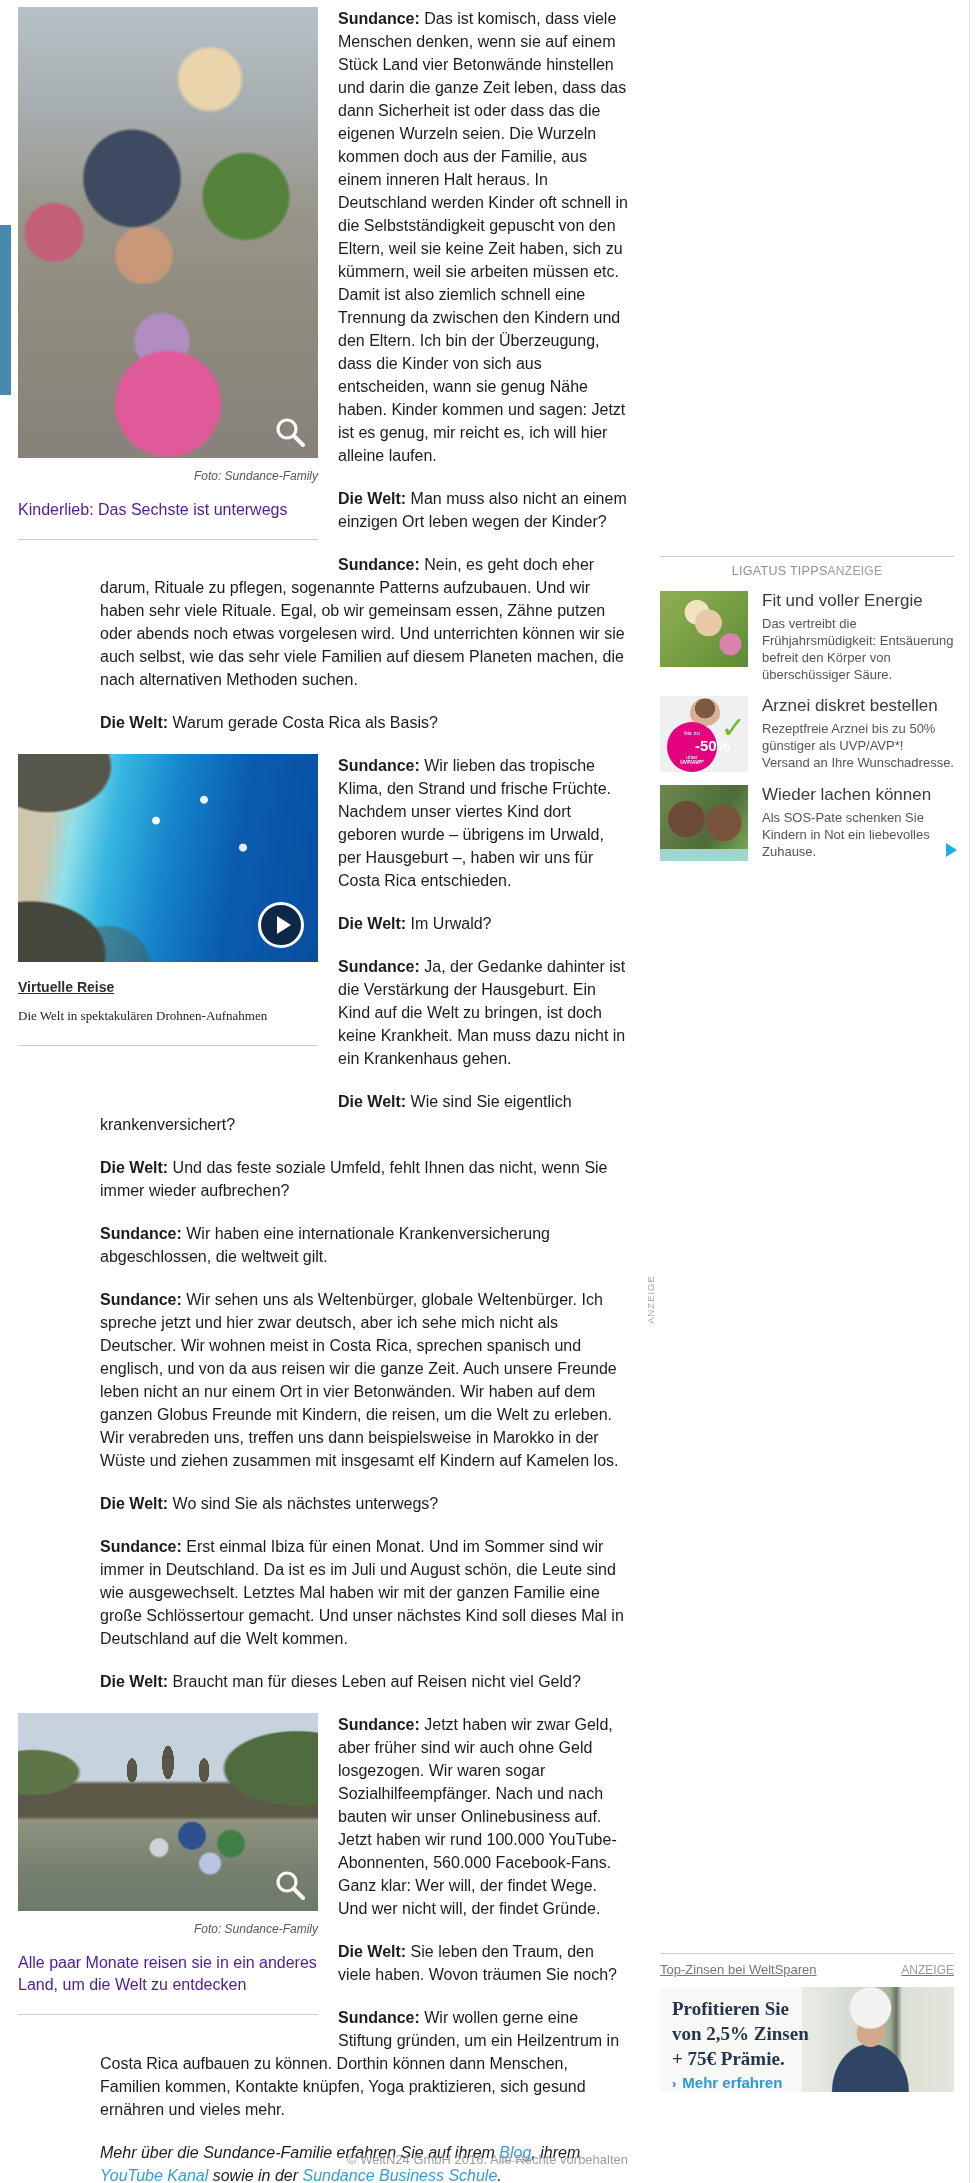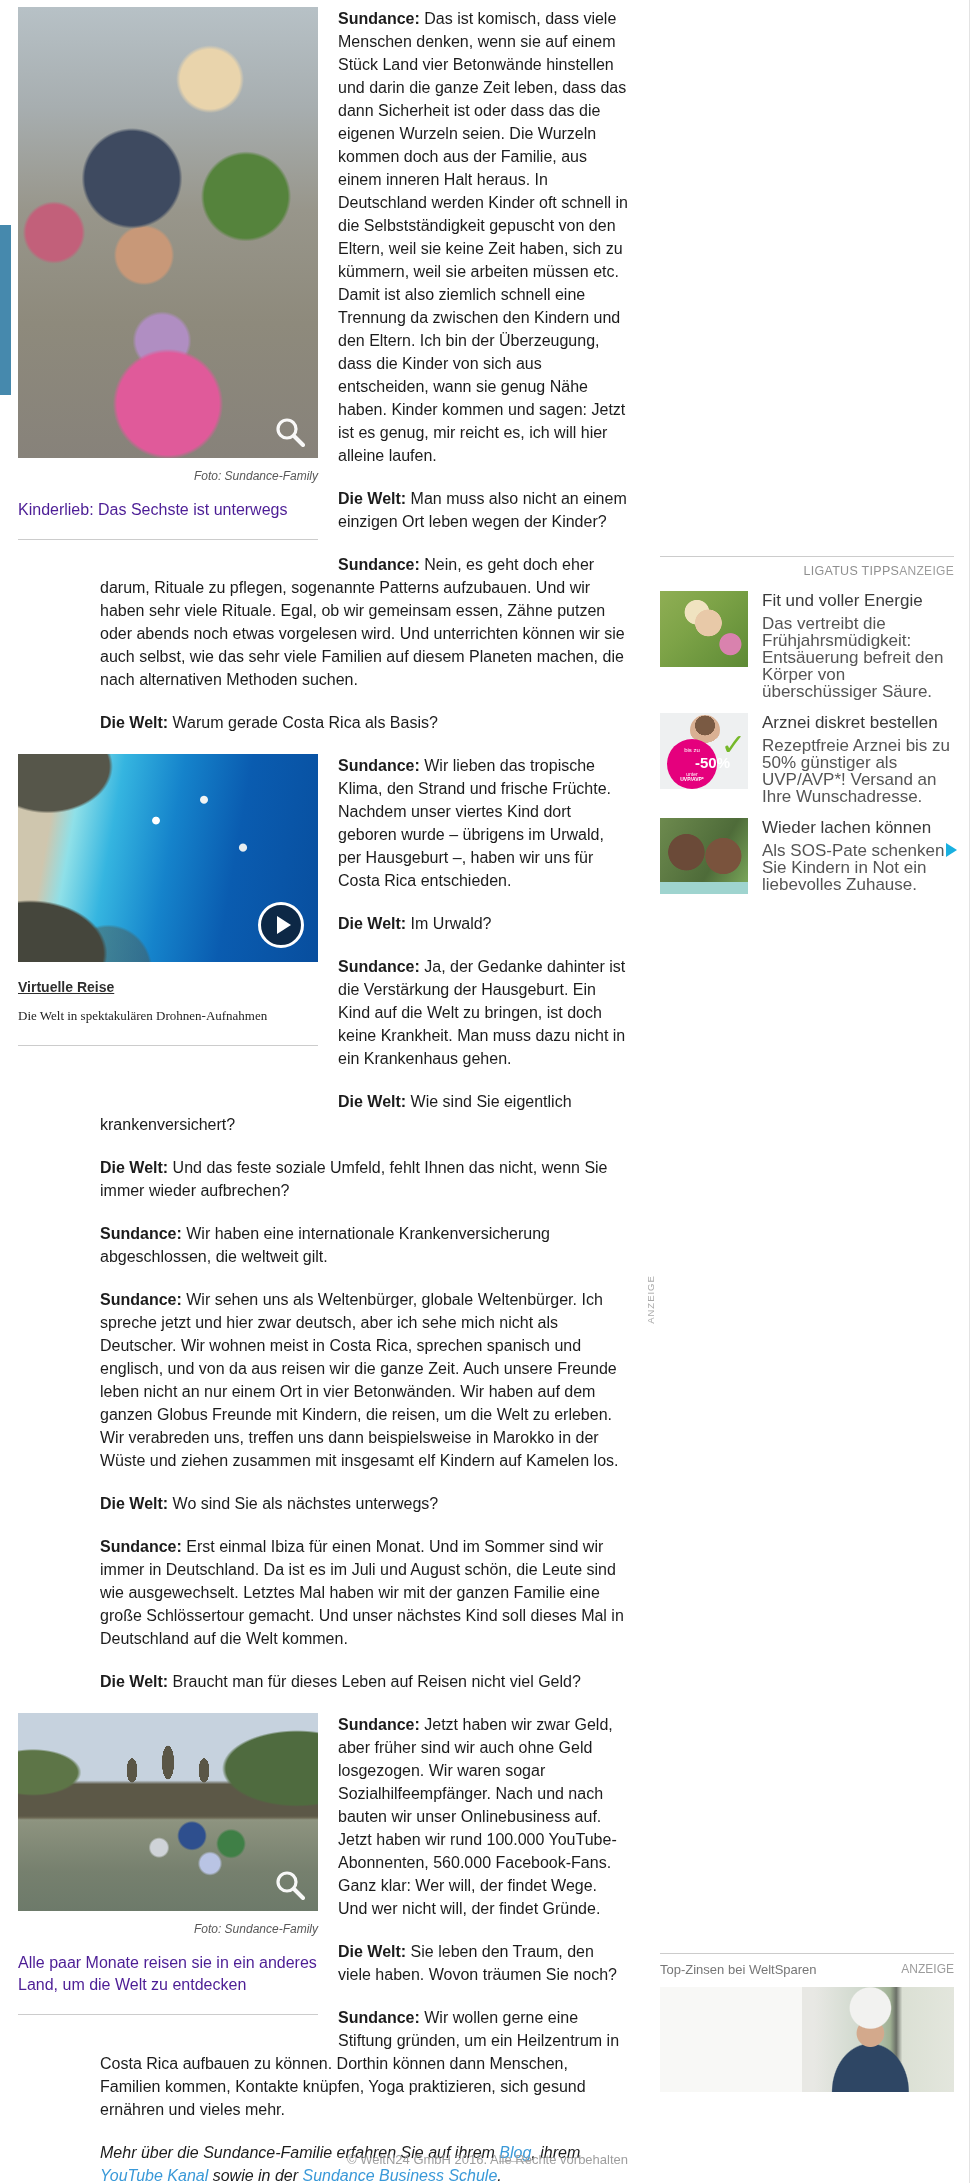--- a/index.html
+++ b/index.html
@@ -65,21 +65,21 @@
                 font-size:13px;line-height:26px;color:#222;margin:4px 0 16px;}
   .play{position:absolute;right:14px;bottom:14px;width:46px;height:46px;border-radius:50%;
         background:#0d2846;border:3px solid #ffffff;box-sizing:border-box;}
   .play-tri{position:absolute;left:16px;top:11px;width:0;height:0;
             border-top:9px solid transparent;border-bottom:9px solid transparent;
             border-left:14px solid #ffffff;}
   .more{font-style:italic;}
   .more .lnk{color:#3a99d8;border-bottom:1px solid #c3c3c3;cursor:pointer;}
   
   .ligatus{position:absolute;left:660px;top:556px;width:294px;border-top:1px solid #cccccc;}
-  .side-head{display:flex;justify-content:flex-end;align-items:baseline;
+  .side-head{display:flex;justify-content:center;align-items:baseline;
              padding:7px 0 13px;color:#8f8f8f;font-size:12.5px;letter-spacing:.3px;}
   .side-head .anz{color:#9c9c9c;font-size:12px;}
   .ad-row{display:flex;margin-bottom:13px;}
   .ad-thumb{width:88px;height:76px;flex:none;margin-right:14px;position:relative;overflow:hidden;}
   .thumb1{background-image:
       radial-gradient(circle at 55% 42%, #e8c9a8 0 20%, rgba(232,201,168,0) 21%),
       radial-gradient(circle at 42% 28%, #f0e3c0 0 16%, rgba(240,227,192,0) 17%),
       radial-gradient(circle at 80% 70%, #d982ae 0 12%, rgba(217,130,174,0) 13%),
       linear-gradient(135deg,#8fae54 0%,#7da347 40%,#5d8a35 100%);}
   .thumb2{background:#eef0f1;}
@@ -91,29 +91,29 @@
   .badge .b-pct{font-size:15px;font-weight:bold;padding-top:2px;padding-left:28px;}
   .badge .b-u1{font-size:5px;padding-top:2px;}
   .badge .b-u2{font-size:5px;font-weight:bold;}
   .check{position:absolute;right:2px;top:14px;color:#76b82a;font-size:30px;font-weight:bold;}
   .thumb3{background-image:
       radial-gradient(circle at 30% 45%, #6b4a38 0 24%, rgba(107,74,56,0) 25%),
       radial-gradient(circle at 72% 50%, #7a533d 0 24%, rgba(122,83,61,0) 25%),
       linear-gradient(0deg,#9fd4cf 0 16%, rgba(159,212,207,0) 16%),
       linear-gradient(120deg,#6d8a4e,#4e6b39 60%,#7fae5e);}
   .ad-title{font-size:17px;color:#3b3b3b;margin:0 0 4px;}
-  .ad-desc{font-size:17px;line-height:17px;color:#555555;}
+  .ad-desc{font-size:13px;line-height:17px;color:#555555;}
   .adchoices{position:absolute;left:946px;top:843px;width:0;height:0;
              border-top:7px solid transparent;border-bottom:7px solid transparent;
              border-left:11px solid #19b0e0;}
   .vert-anzeige{position:absolute;left:615px;top:1294px;width:70px;text-align:center;
                 transform:rotate(-90deg);font-size:9.5px;color:#a9a9a9;letter-spacing:1px;}
   .weltsparen{position:absolute;left:660px;top:1953px;width:294px;border-top:1px solid #cccccc;}
-  .ws-head{display:flex;justify-content:space-between;align-items:flex-start;
-           padding:8px 0 10px;font-size:13px;color:#767676;}
+  .ws-head{display:flex;justify-content:space-between;align-items:center;
+           padding:8px 0 10px;font-size:13px;color:#767676;text-decoration:underline;}
   .ws-head .anz{color:#9c9c9c;font-size:12px;}
   .ws-banner{position:relative;height:105px;background:#f8f8f6;overflow:hidden;}
   .ws-man{position:absolute;right:0;top:0;width:152px;height:105px;
     background-image:
       radial-gradient(circle at 45% 20%, #f2f2f0 0 17%, rgba(242,242,240,0) 18%),
       radial-gradient(circle at 45% 44%, #d3a98c 0 13%, rgba(211,169,140,0) 14%),
       radial-gradient(ellipse at 45% 100%, #2e4664 0 32%, rgba(46,70,100,0) 33%),
       linear-gradient(90deg,#e8e8e4 0 8%,#cfd8cc 40%,#9fb093 58%,#6a6f66 62%,#dbe0d4 66%,#e3e6dd 100%);}
   .ws-text{position:absolute;left:12px;top:9px;}
   .ws-line{font-family:"Liberation Serif","DejaVu Serif",serif;font-weight:bold;
@@ -235,16 +235,24 @@
 
 <div class="vert-anzeige">ANZEIGE</div>
 
 <div class="weltsparen">
   <div class="ws-head">
     <span>Top-Zinsen bei WeltSparen</span>
     <span class="anz">ANZEIGE</span>
   </div>
   <div class="ws-banner">
     <div class="ws-man"></div>
+    <div class="ws-text">
+      <div class="ws-line">Profitieren Sie</div>
+      <div class="ws-line">von 2,5% Zinsen</div>
+      <div class="ws-line">+ 75€ Prämie.</div>
+      <div class="ws-cta">
+        <span class="chev">›</span><span>Mehr erfahren</span>
+      </div>
+    </div>
   </div>
 </div>
 
 <div class="footer">© WeltN24 GmbH 2016. Alle Rechte vorbehalten</div>
 
 </body></html>

